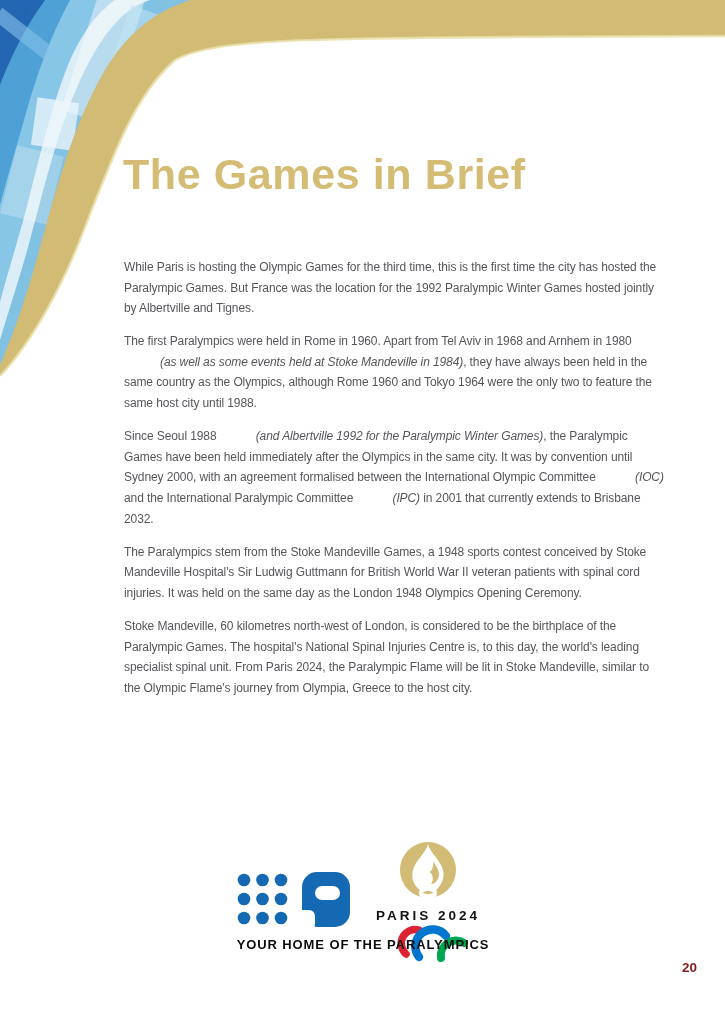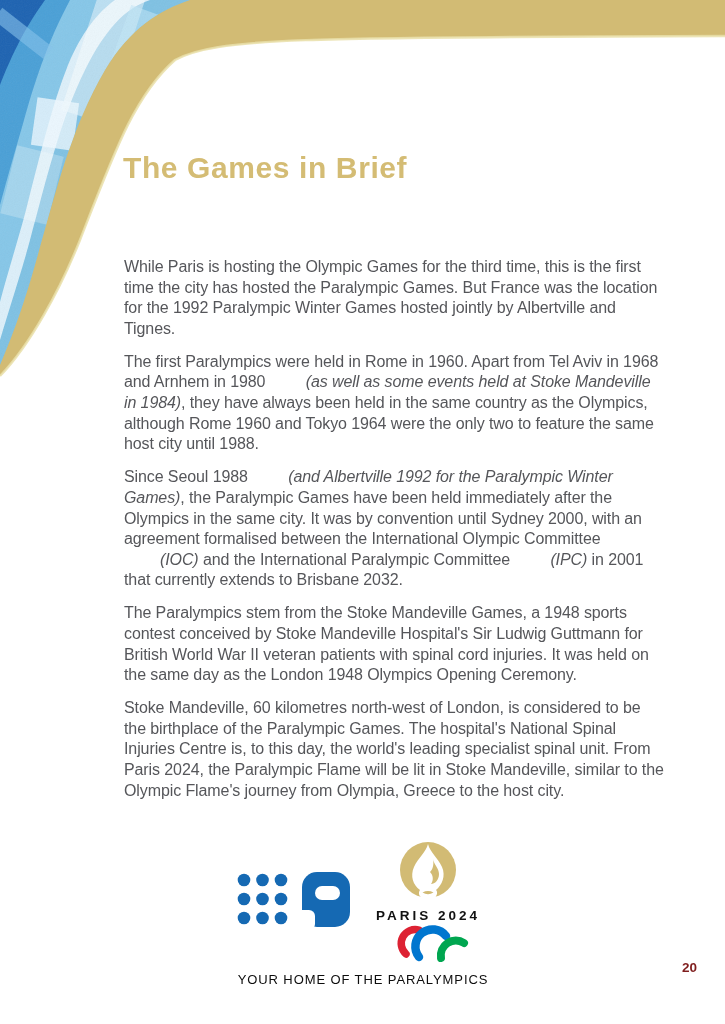--- a/index.html
+++ b/index.html
@@ -5,42 +5,42 @@
   html,body { margin:0; padding:0; background:#e8e8e8; }
   .page {
     position:relative; width:725px; height:1024px; margin:0 auto;
     background:#ffffff; overflow:hidden;
     font-family:"Liberation Sans", sans-serif;
   }
   .deco { position:absolute; top:0; left:0; pointer-events:none; }
 
   .title {
     position:absolute; left:123px; top:151px; margin:0;
-    font-size:30px; font-weight:bold; letter-spacing:0.6px;
+    font-size:43px; font-weight:bold; letter-spacing:0.6px;
     color:#d4bc74; line-height:1.1; white-space:nowrap;
   }
   .subtitle {
     position:absolute; left:124px; top:212px; margin:0;
     font-size:21px; font-weight:bold; letter-spacing:0.2px;
     color:#d3b55f; line-height:1.1; white-space:nowrap;
   }
   .article {
     position:absolute; left:124px; top:257px; width:542px;
-    color:#55565a; font-size:16px; line-height:20.6px;
+    color:#55565a; font-size:12px; line-height:20.6px;
     letter-spacing:-0.1px;
   }
   .para { margin:0 0 12.5px 0; }
   .para em { font-style:italic;margin-left:36px; }
 
   .nine-logo  { position:absolute; left:236px; top:866px; }
   .paris-logo { position:absolute; left:372px; top:839px; }
 
   .tagline {
-    position:absolute; left:168px; top:972px; width:390px;
-    text-align:center; font-weight:normal; font-size:13px;
+    position:absolute; left:168px; top:937px; width:390px;
+    text-align:center; font-weight:bold; font-size:13px;
     letter-spacing:0.9px; color:#0d0d0d; white-space:nowrap;
   }
   .page-number {
     position:absolute; left:682px; top:960px;
     font-size:13.5px; font-weight:bold; color:#7f1d1d;
   }
 </style>
 </head>
 <body>
 

